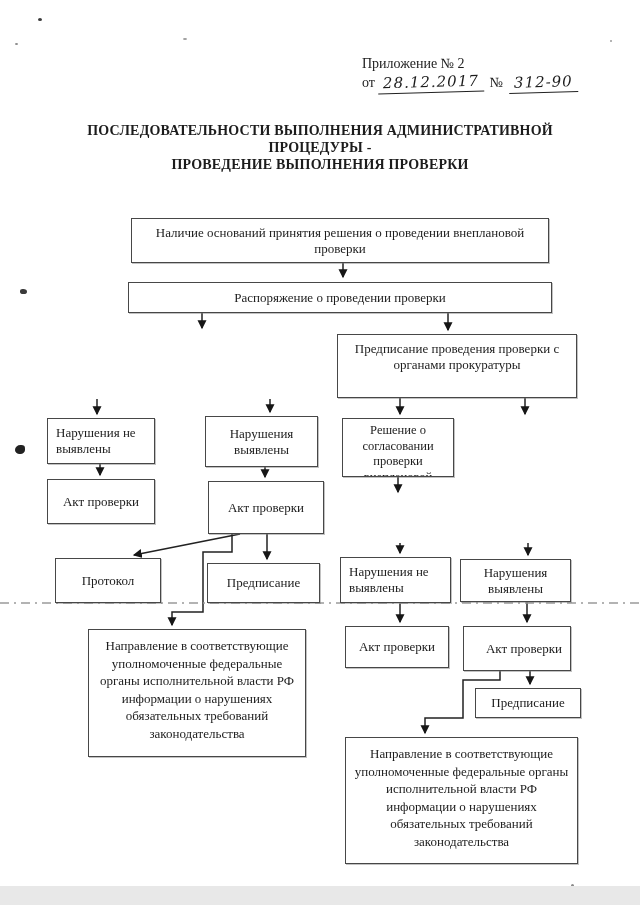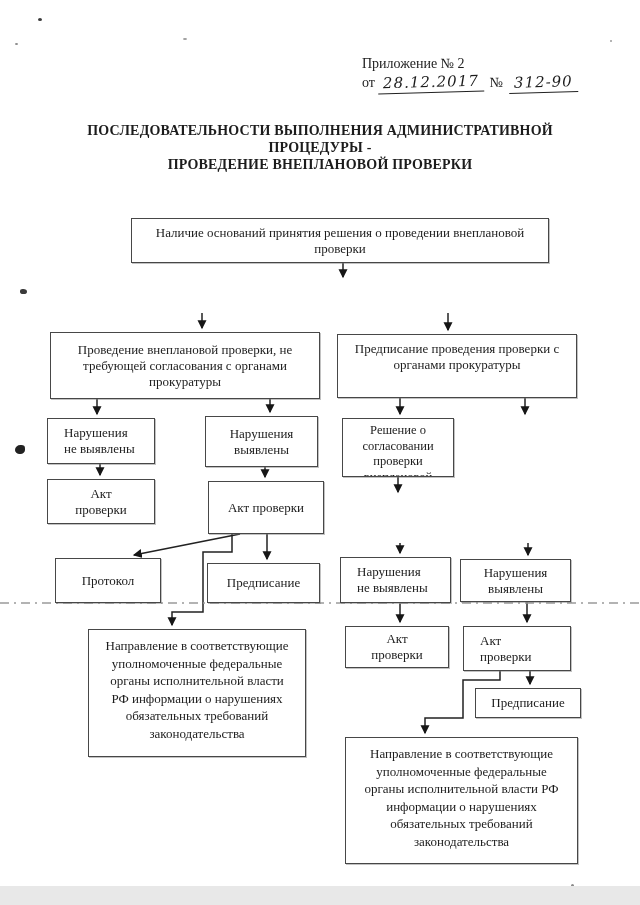--- a/index.html
+++ b/index.html
@@ -21,21 +21,21 @@
   .doc-title{
     position:absolute;left:30px;top:122px;width:580px;text-align:center;
     font-weight:bold;font-size:14px;line-height:17px;letter-spacing:.2px;
   }
   
   .node{
     position:absolute;box-sizing:border-box;background:#fff;
     border:1.5px solid #474747;
     box-shadow:1px 1px 0 rgba(120,120,120,.45);
     display:flex;align-items:center;justify-content:center;
-    text-align:center;font-size:13px;line-height:16px;padding:2px 16px;
+    text-align:center;font-size:13px;line-height:16px;padding:2px 8px;
   }
   .node.align-left{justify-content:flex-end;text-align:left;}
   .node.align-top{align-items:flex-start;padding-top:6px;}
   .node.clip{overflow:hidden;align-items:flex-start;padding-top:4px;line-height:15.5px;font-size:12.5px;}
   .node.big{align-items:flex-start;padding-top:7px;line-height:17.5px;}
   
   .wires{position:absolute;left:0;top:0;width:640px;height:905px;pointer-events:none;}
   
   .artifact{position:absolute;background:#3a3a3a;border-radius:50%;}
 </style>
@@ -50,21 +50,21 @@
       <span>от</span>
       <span class="hand">28.12.2017</span>
       <span class="no-sign">№</span>
       <span class="hand">312-90</span>
     </div>
   </div>
 
   <div class="doc-title">
     <div>ПОСЛЕДОВАТЕЛЬНОСТИ ВЫПОЛНЕНИЯ АДМИНИСТРАТИВНОЙ</div>
     <div>ПРОЦЕДУРЫ -</div>
-    <div>ПРОВЕДЕНИЕ ВНЕПЛАНОВОЙ ПРОВЕРКИ</div>
+    <div>ПРОВЕДЕНИЕ ВЫПОЛНЕНИЯ ПРОВЕРКИ</div>
   </div>
 
   <svg class="wires" width="640" height="905" viewBox="0 0 640 905">
     <defs>
       <marker id="ah" markerWidth="8" markerHeight="8" refX="5.2" refY="3" orient="auto">
         <path d="M0,0 L6,3 L0,6 Z" fill="#161616"></path>
       </marker>
     </defs>
     <g stroke="#222222" stroke-width="1.5" fill="none">
       <line x1="343" y1="263" x2="343" y2="277" marker-end="url(#ah)"></line>
@@ -87,24 +87,24 @@
       <polyline points="232,534 232,552 203,552 203,612 172,612 172,625" marker-end="url(#ah)"></polyline>
       <polyline points="500,671 500,680 463,680 463,718 425,718 425,733" marker-end="url(#ah)"></polyline>
     </g>
     <line x1="0" y1="603" x2="640" y2="603" stroke="#9a9a9a" stroke-width="1.3" stroke-dasharray="9 5 2 5"></line>
   </svg>
 
   <div class="node" style="left:131px;top:218px;width:418px;height:45px;">
     <span>Наличие оснований принятия решения о проведении внеплановой проверки</span>
   </div>
 
+  <div class="node" style="left:128px;top:282px;width:424px;height:31px;">
+    <span>Распоряжение о проведении проверки</span>
+  </div>
 
-  <div class="node" style="left:50px;top:332px;width:270px;height:67px;">
-    <span>Проведение внеплановой проверки, не требующей согласования с органами прокуратуры</span>
-  </div>
 
   <div class="node align-top" style="left:337px;top:334px;width:240px;height:64px;">
     <span>Предписание проведения проверки с органами прокуратуры</span>
   </div>
 
   <div class="node align-left" style="left:47px;top:418px;width:108px;height:46px;">
     <span>Нарушения не выявлены</span>
   </div>
 
   <div class="node" style="left:205px;top:416px;width:113px;height:51px;">

